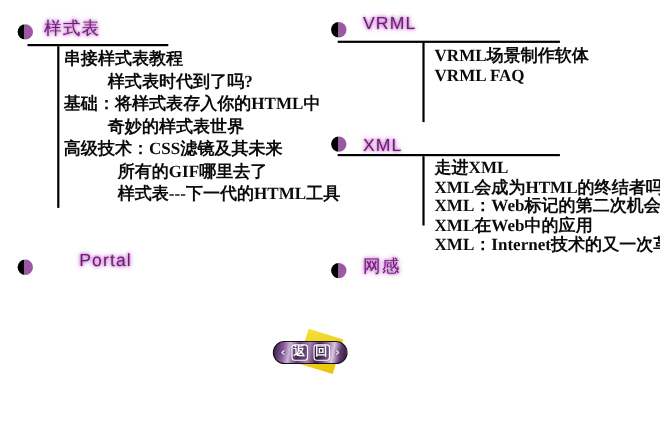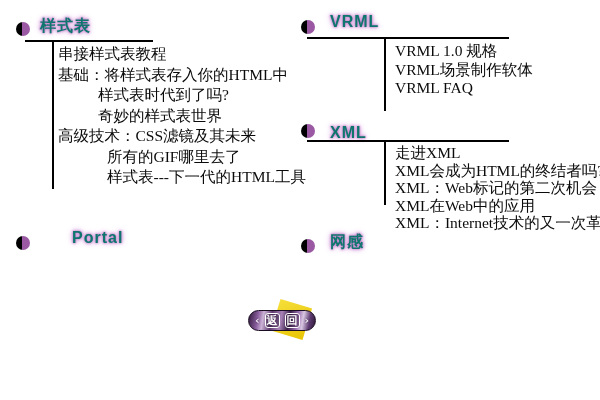--- a/index.html
+++ b/index.html
@@ -16,37 +16,37 @@
     position: absolute;
     width: 14px; height: 14px;
     border-radius: 50%;
     background: linear-gradient(90deg, #000000 0 42%, #9b59a4 42% 100%);
   }
 
   
   .heading {
     position: absolute;
     font-family: "Liberation Sans", "DejaVu Sans", sans-serif;
-    font-weight: bold;
+    font-weight: normal;
     font-size: 16px;
     letter-spacing: 1px;
-    color: #0f766e;
+    color: #701a75;
     text-shadow: 0 0 2px #c783cf, 0 0 3px #c783cf, 0 0 5px #d8a5dd, 0 0 7px #e2bce6;
     cursor: pointer;
     white-space: nowrap;
   }
 
   
   .hline { position: absolute; height: 2px; background: #000000; }
   .vline { position: absolute; width: 2px; background: #000000; }
 
   
   .list {
     position: absolute;
-    font-weight: normal;
+    font-weight: bold;
     color: #0b0b0b;
     white-space: nowrap;
   }
   .list .list-item { cursor: pointer; }
   .list-stylesheet { left: 58px; top: 44px; font-size: 15.5px; line-height: 20.5px; }
   .list-vrml       { left: 395px; top: 42px; font-size: 15.5px; line-height: 18.5px; }
   .list-xml        { left: 395px; top: 144px; font-size: 15.5px; line-height: 17.5px; }
   .indent-0 { padding-left: 0; }
   .indent-1 { padding-left: 40px; }
   .indent-2 { padding-left: 49px; }
@@ -128,34 +128,33 @@
 </style>
 </head>
 <body>
 
 <span class="bullet bullet-stylesheet"></span>
 <div class="heading heading-stylesheet">样式表</div>
 <div class="hline hline-stylesheet"></div>
 <div class="vline vline-stylesheet"></div>
 <div class="list list-stylesheet">
     <div class="list-item indent-0">串接样式表教程</div>
+    <div class="list-item indent-1">样式表时代到了吗?</div>
     <div class="list-item indent-0">基础：将样式表存入你的HTML中</div>
-    <div class="list-item indent-1">样式表时代到了吗?</div>
     <div class="list-item indent-1">奇妙的样式表世界</div>
     <div class="list-item indent-0">高级技术：CSS滤镜及其未来</div>
     <div class="list-item indent-2">所有的GIF哪里去了</div>
     <div class="list-item indent-2">样式表---下一代的HTML工具</div>
   </div>
 
 <span class="bullet bullet-vrml"></span>
 <div class="heading heading-vrml">VRML</div>
 <div class="hline hline-vrml"></div>
 <div class="vline vline-vrml"></div>
 <div class="list list-vrml">
-    <div class="list-item indent-0">VRML 1.0 规格</div>
     <div class="list-item indent-0">VRML场景制作软体</div>
     <div class="list-item indent-0">VRML FAQ</div>
   </div>
 
 <span class="bullet bullet-xml"></span>
 <div class="heading heading-xml">XML</div>
 <div class="hline hline-xml"></div>
 <div class="vline vline-xml"></div>
 <div class="list list-xml">
     <div class="list-item indent-0">走进XML</div>

